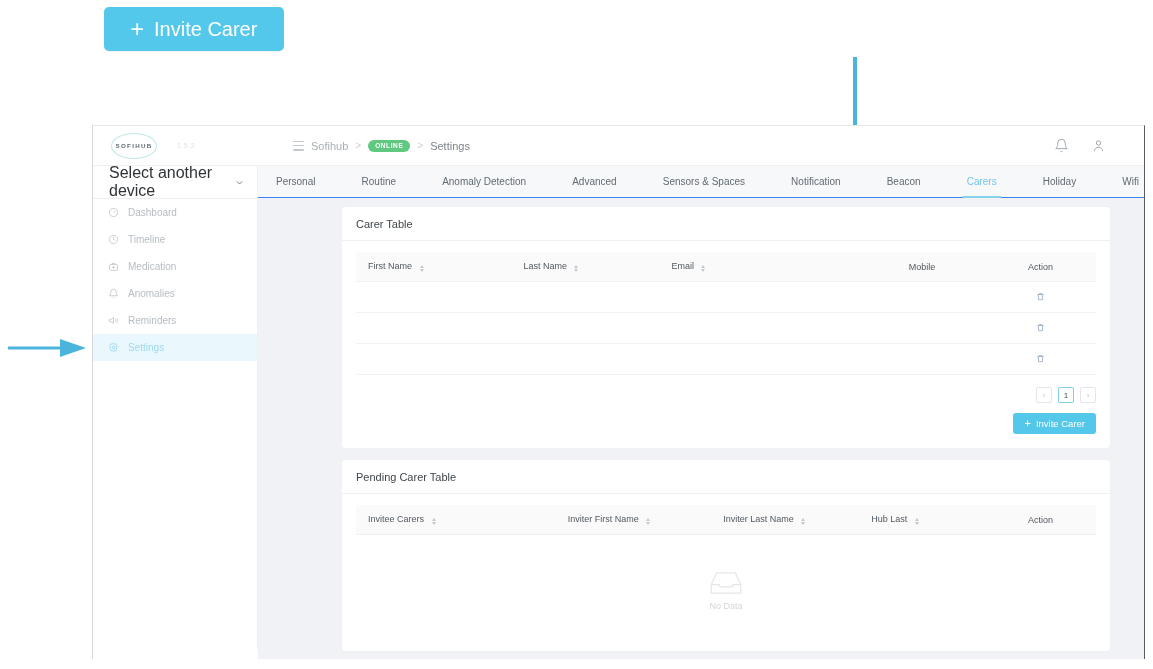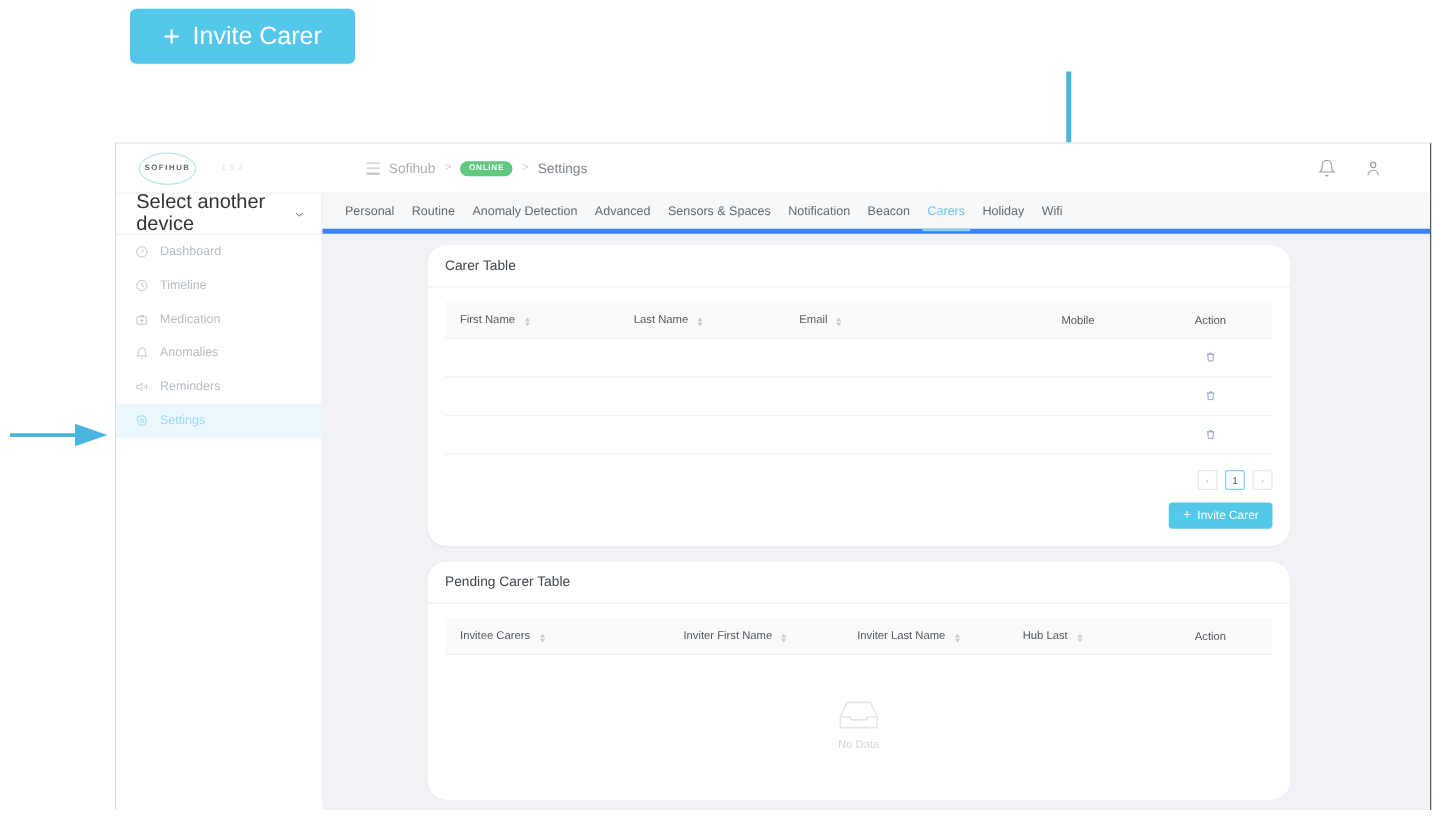--- a/index.html
+++ b/index.html
@@ -21,21 +21,21 @@
     gap: 10px; color: #fff; font-size: 20px;
     box-shadow: 0 1px 2px rgba(0,0,0,.06);
   }
   .callout-btn .plus { font-size: 23px; font-weight: 400; line-height: 1; }
 
   .arrow-down { position: absolute; left: 845px; top: 57px; width: 20px; height: 112px; }
   .arrow-right { position: absolute; left: 8px; top: 338px; width: 78px; height: 20px; }
 
   
   .app-window {
-    position: absolute; left: 92px; top: 114px;
+    position: absolute; left: 92px; top: 125px;
     width: 1053px; height: 534px;
     background: #fff;
     border-left: 1px solid #d8d8d8;
     border-right: 1px solid #555a5e;
     border-top: 1px solid #e6e6e6;
     overflow: hidden;
   }
 
   
   .topbar {
@@ -87,37 +87,37 @@
   .nav-item.active .nicon { color: #8fd4ec; }
   .nav-item.active::after {
     content:''; position:absolute; right: -5px; top: 0; bottom: 0;
     width: 3px; background: #6cc4e0;
   }
 
   
   .content { position: absolute; left: 165px; top: 40px; width: 888px; height: 494px; background: #f1f2f5; }
   .tabbar {
     height: 32px; background: #f7f8fa; display: flex; align-items: center;
-    padding-left: 11px; border-bottom: 4px solid #3b82f6;
+    padding-left: 11px; border-bottom: 1px solid #3b82f6; justify-content: space-between;
   }
   .tab {
     font-size: 10px; color: #616a72; padding: 0 7px; height: 32px;
     display: flex; align-items: center; justify-content: center;
     position: relative; white-space: nowrap;
   }
   .tab.active { color: #6fc7e6; }
   .tab.active::after {
     content:''; position:absolute; left: 3px; right: 3px; bottom: 0;
     height: 1.6px; background: #86d2ea;
   }
 
   .scroll-area { height: 462px; overflow: hidden; padding: 9px 0 0 0; }
 
   .card {
-    background: #fff; border-radius: 15px; margin: 0 114px 12px 84px;
+    background: #fff; border-radius: 3px; margin: 0 36px 12px 84px;
     box-shadow: 0 0 1px rgba(0,0,0,.07);
   }
   .card-head {
     height: 34px; display:flex; align-items:center; padding-left: 14px;
     font-size: 11px; color: #3f464c; border-bottom: 1px solid #f0f0f0;
     position: relative;
   }
   .card-body { padding: 11px 14px 14px 14px; }
 
   table.tbl { width: 100%; border-collapse: collapse; table-layout: fixed; }

